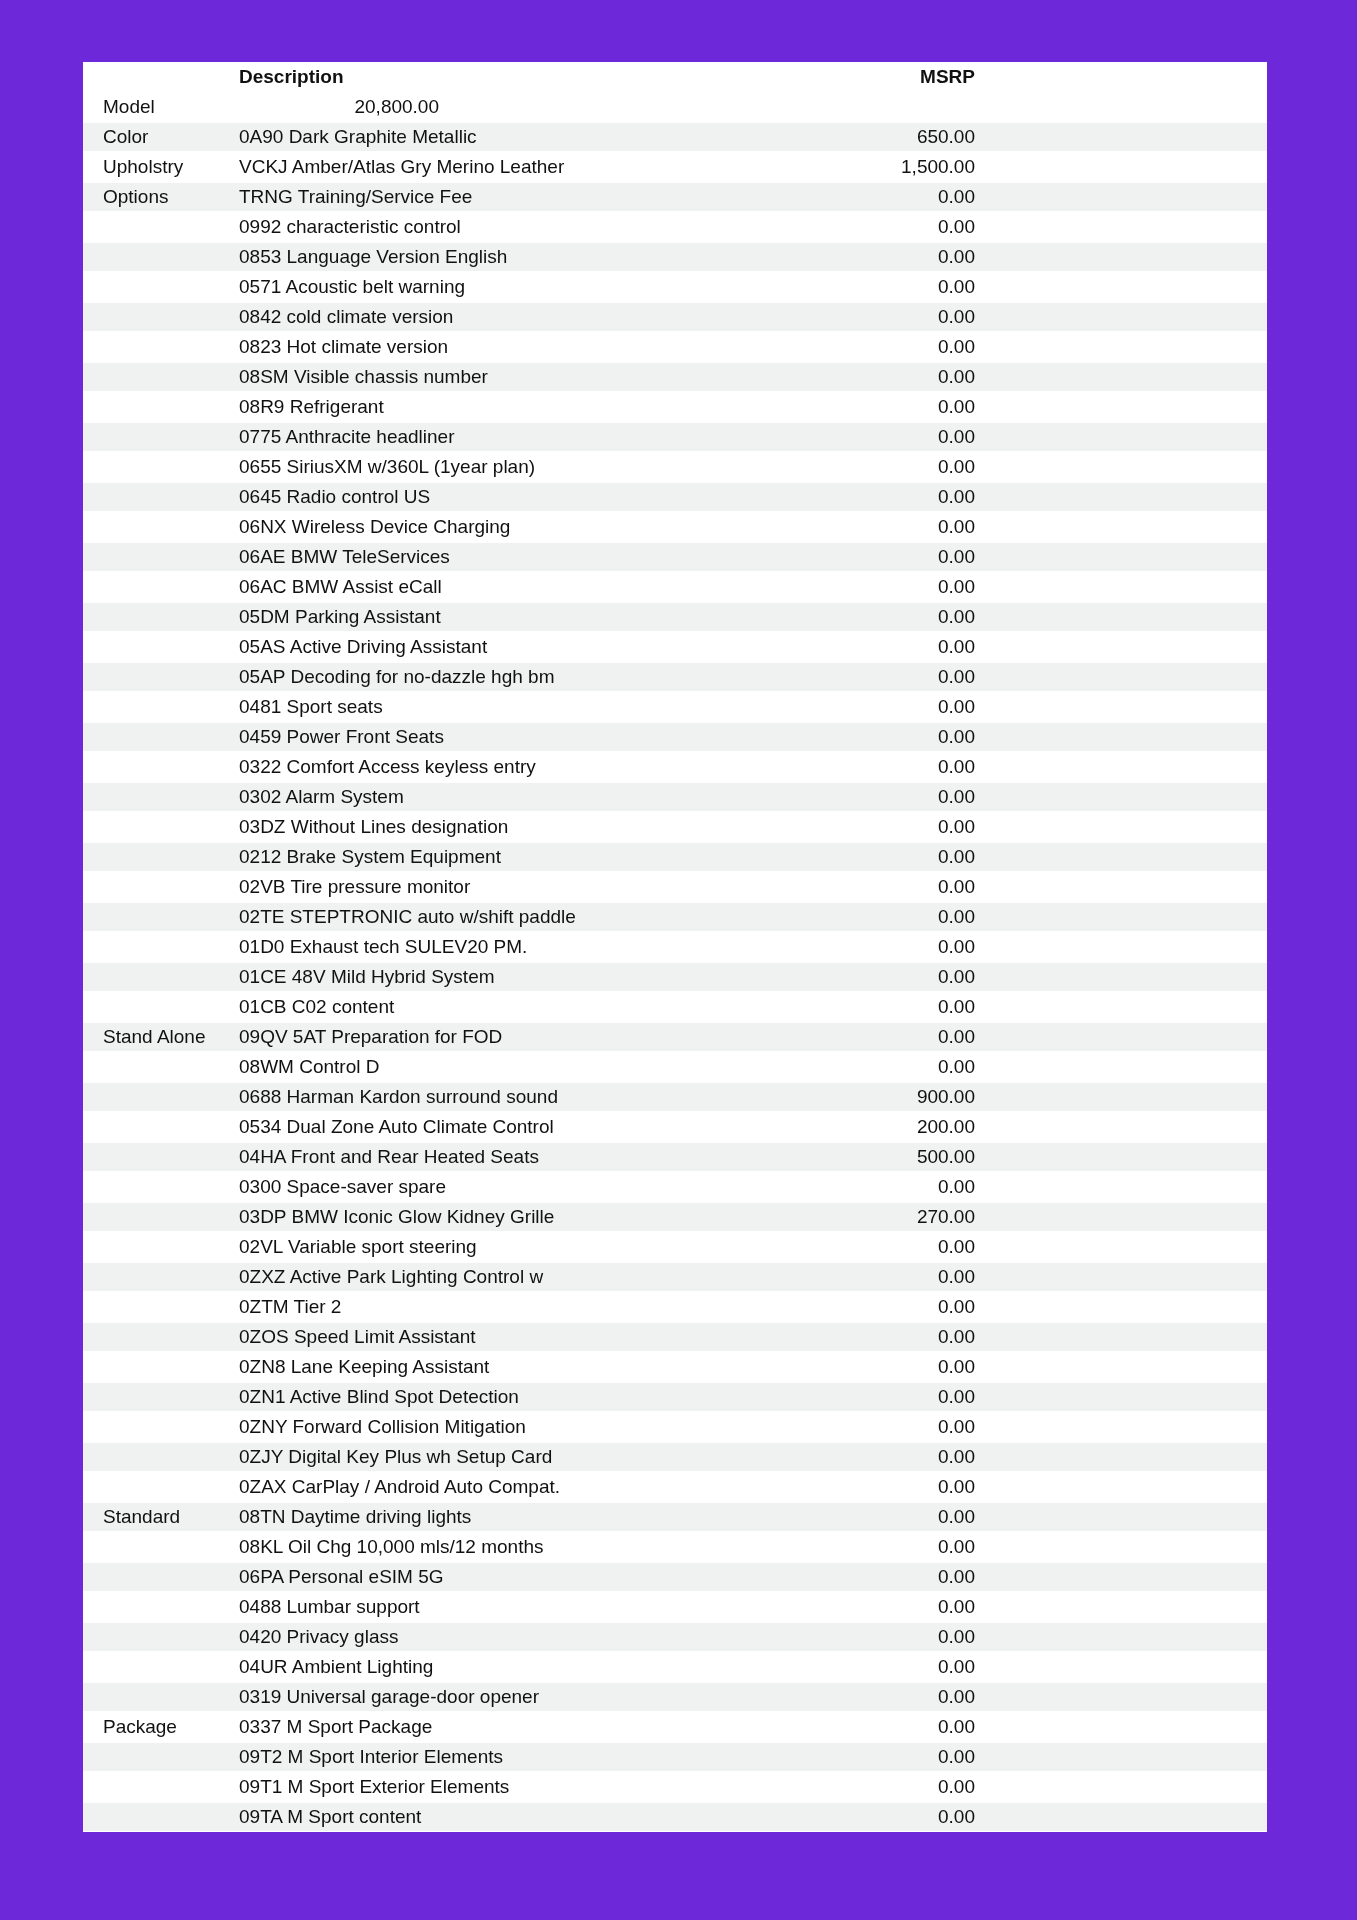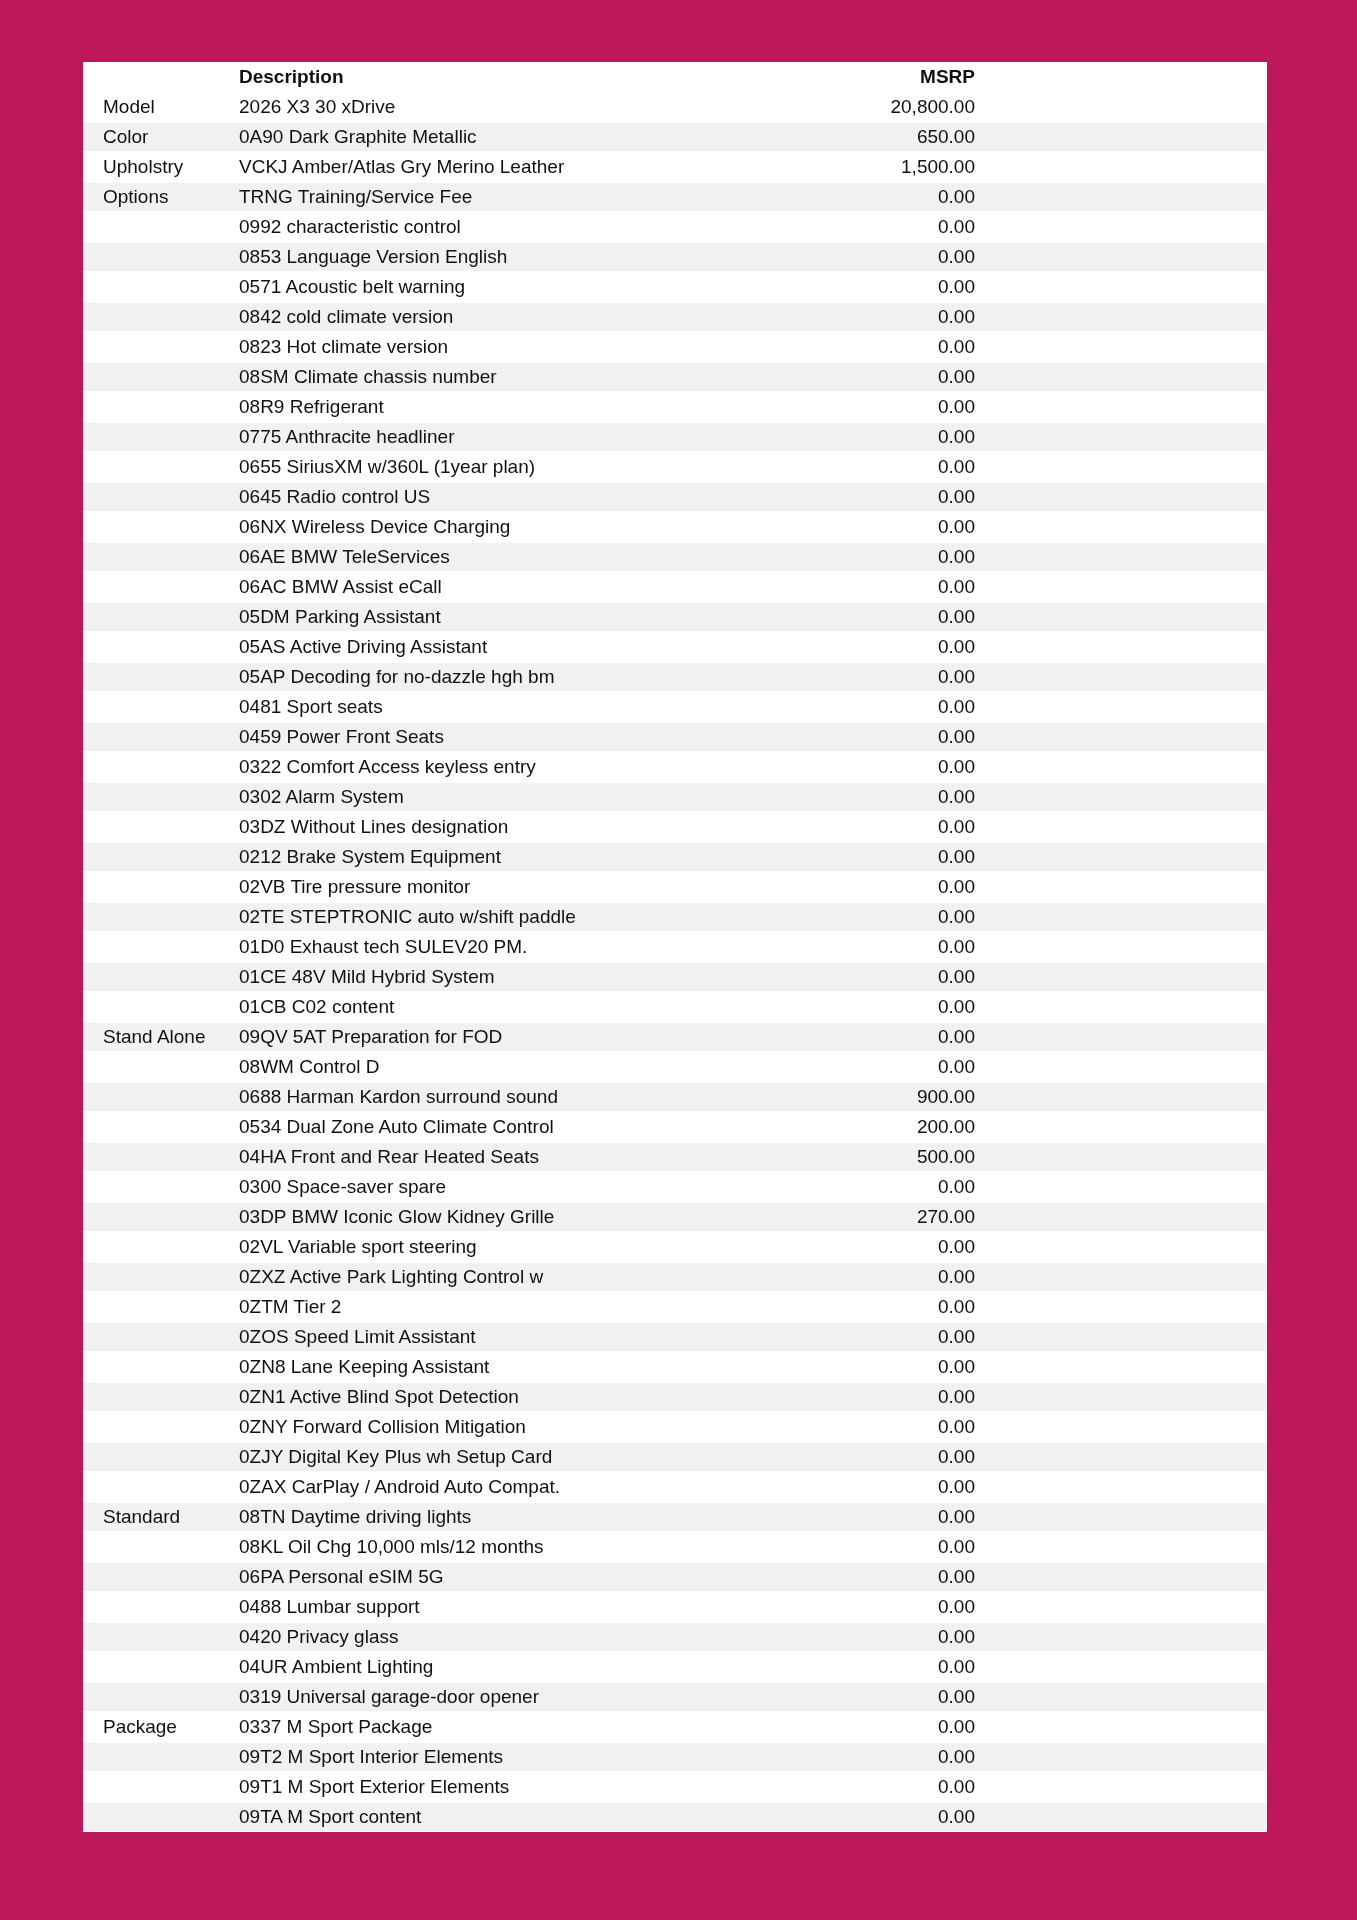--- a/index.html
+++ b/index.html
@@ -4,21 +4,21 @@
 <style>
   html, body {
     margin: 0;
     padding: 0;
     background: #ffffff;
   }
   .page {
     position: relative;
     width: 1357px;
     height: 1920px;
-    background: #be185d;
+    background: #6d28d9;
     font-family: "Liberation Sans", sans-serif;
     font-size: 19px;
     color: #111111;
     overflow: hidden;
   }
   .options-table {
     position: absolute;
     top: 62px;
     left: 83px;
     width: 1184px;
@@ -65,21 +65,20 @@
   <div class="options-table">
     <div class="trow header">
       <div class="cell-category"></div>
       <div class="cell-description">Description</div>
       <div class="cell-msrp">MSRP</div>
       <div class="cell-rest"></div>
     </div>
     <div>
         <div class="trow">
     <div class="cell-category">Model</div>
-    <div class="cell-description">2026 X3 30 xDrive</div>
     <div class="cell-msrp">20,800.00</div>
     <div class="cell-rest"></div>
   </div>
         <div class="trow alt">
     <div class="cell-category">Color</div>
     <div class="cell-description">0A90 Dark Graphite Metallic</div>
     <div class="cell-msrp">650.00</div>
     <div class="cell-rest"></div>
   </div>
         <div class="trow">
@@ -119,21 +118,21 @@
     <div class="cell-rest"></div>
   </div>
         <div class="trow">
     <div class="cell-category"></div>
     <div class="cell-description">0823 Hot climate version</div>
     <div class="cell-msrp">0.00</div>
     <div class="cell-rest"></div>
   </div>
         <div class="trow alt">
     <div class="cell-category"></div>
-    <div class="cell-description">08SM Climate chassis number</div>
+    <div class="cell-description">08SM Visible chassis number</div>
     <div class="cell-msrp">0.00</div>
     <div class="cell-rest"></div>
   </div>
         <div class="trow">
     <div class="cell-category"></div>
     <div class="cell-description">08R9 Refrigerant</div>
     <div class="cell-msrp">0.00</div>
     <div class="cell-rest"></div>
   </div>
         <div class="trow alt">

